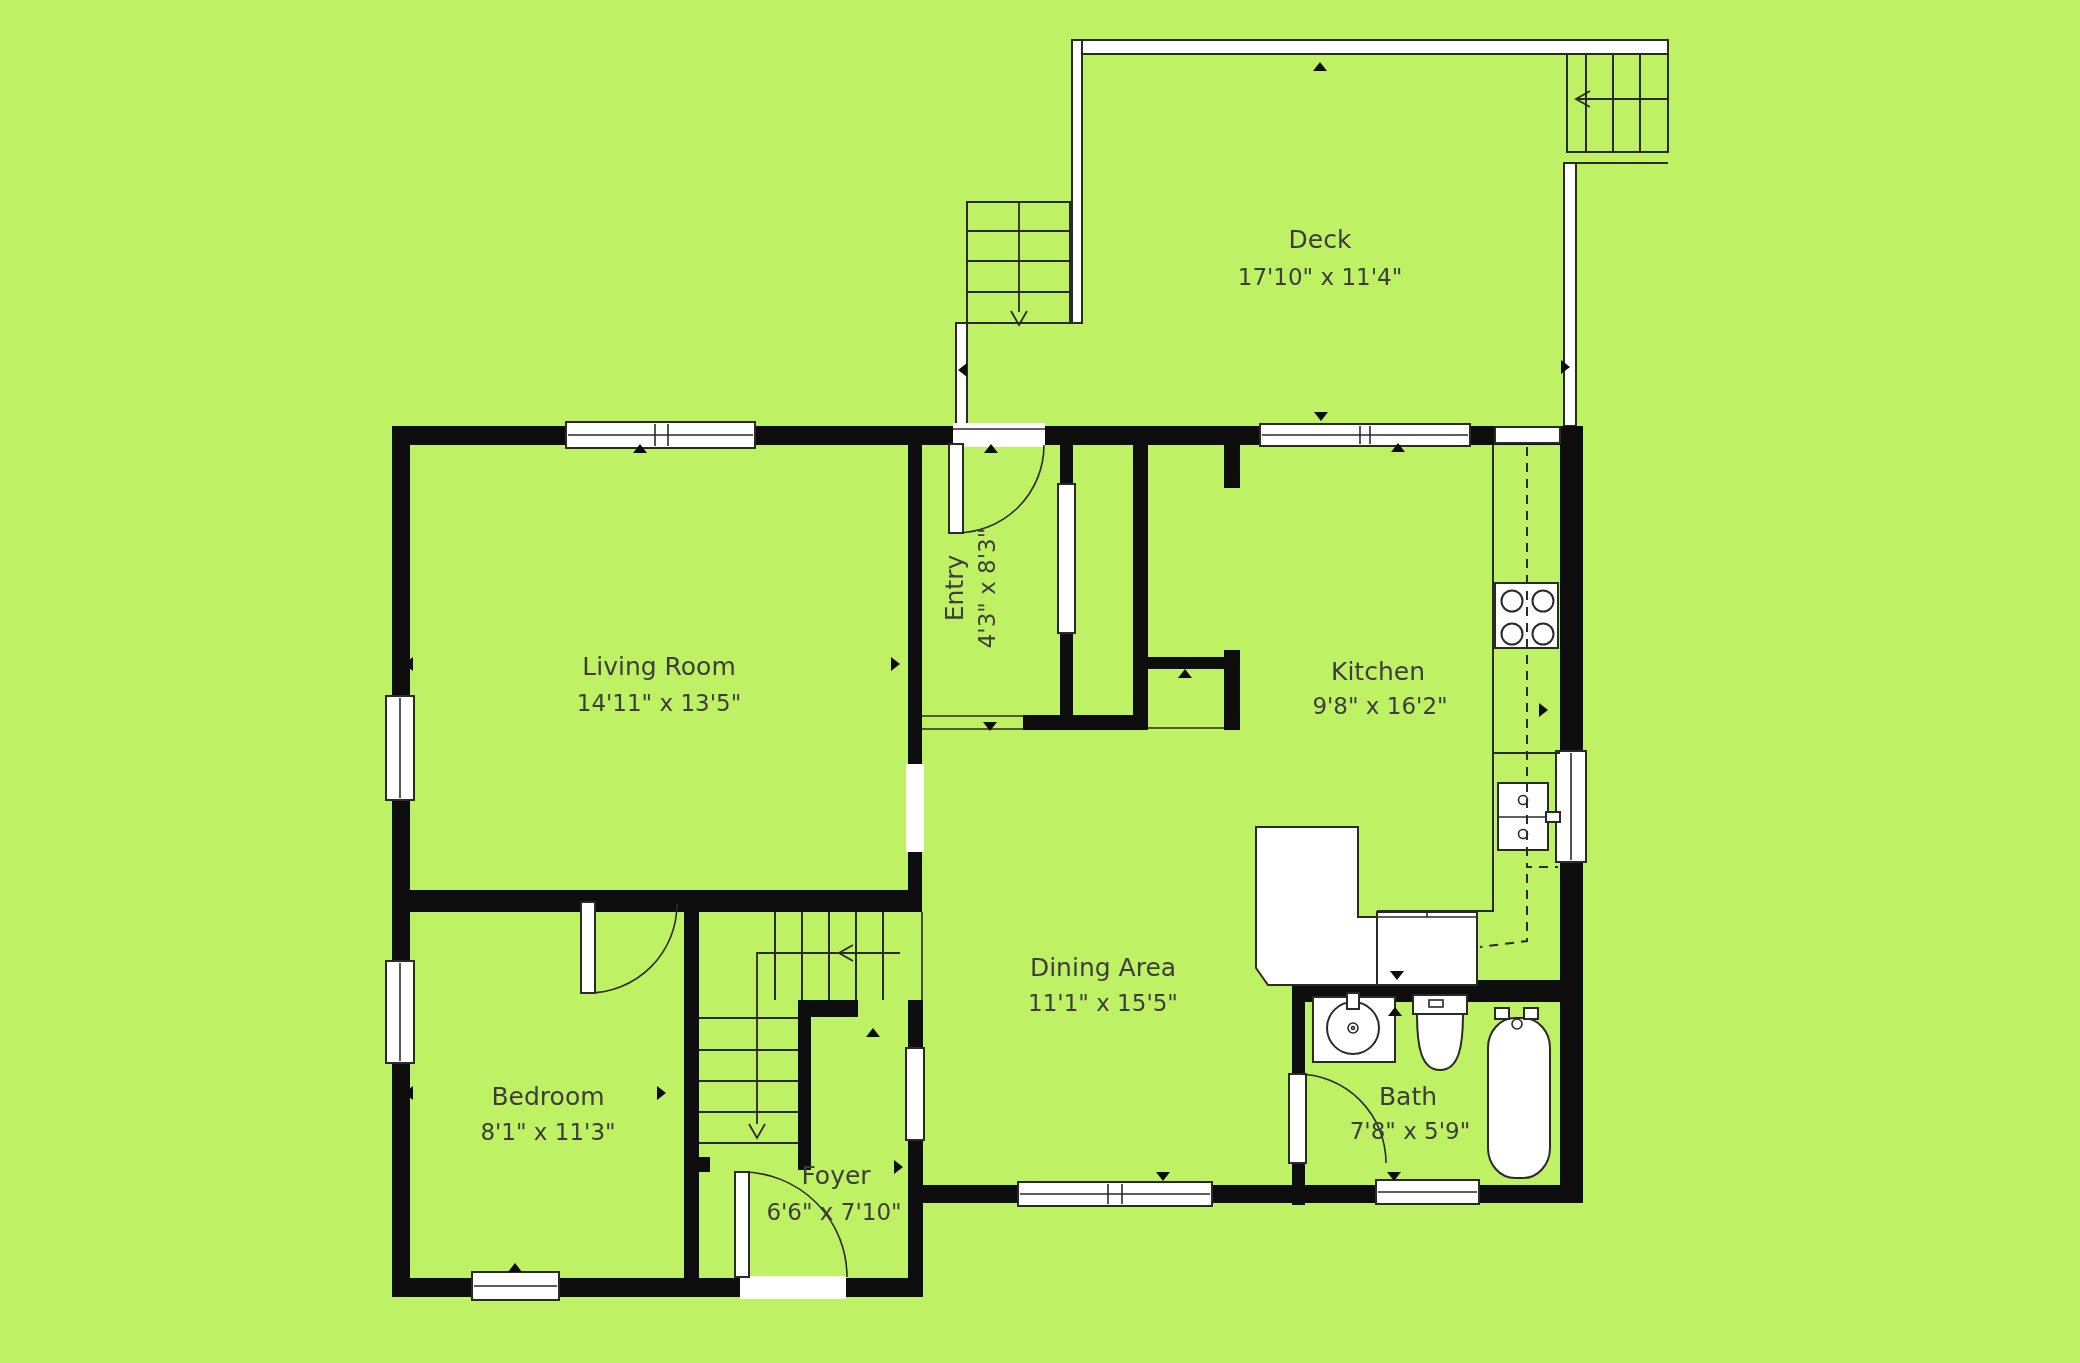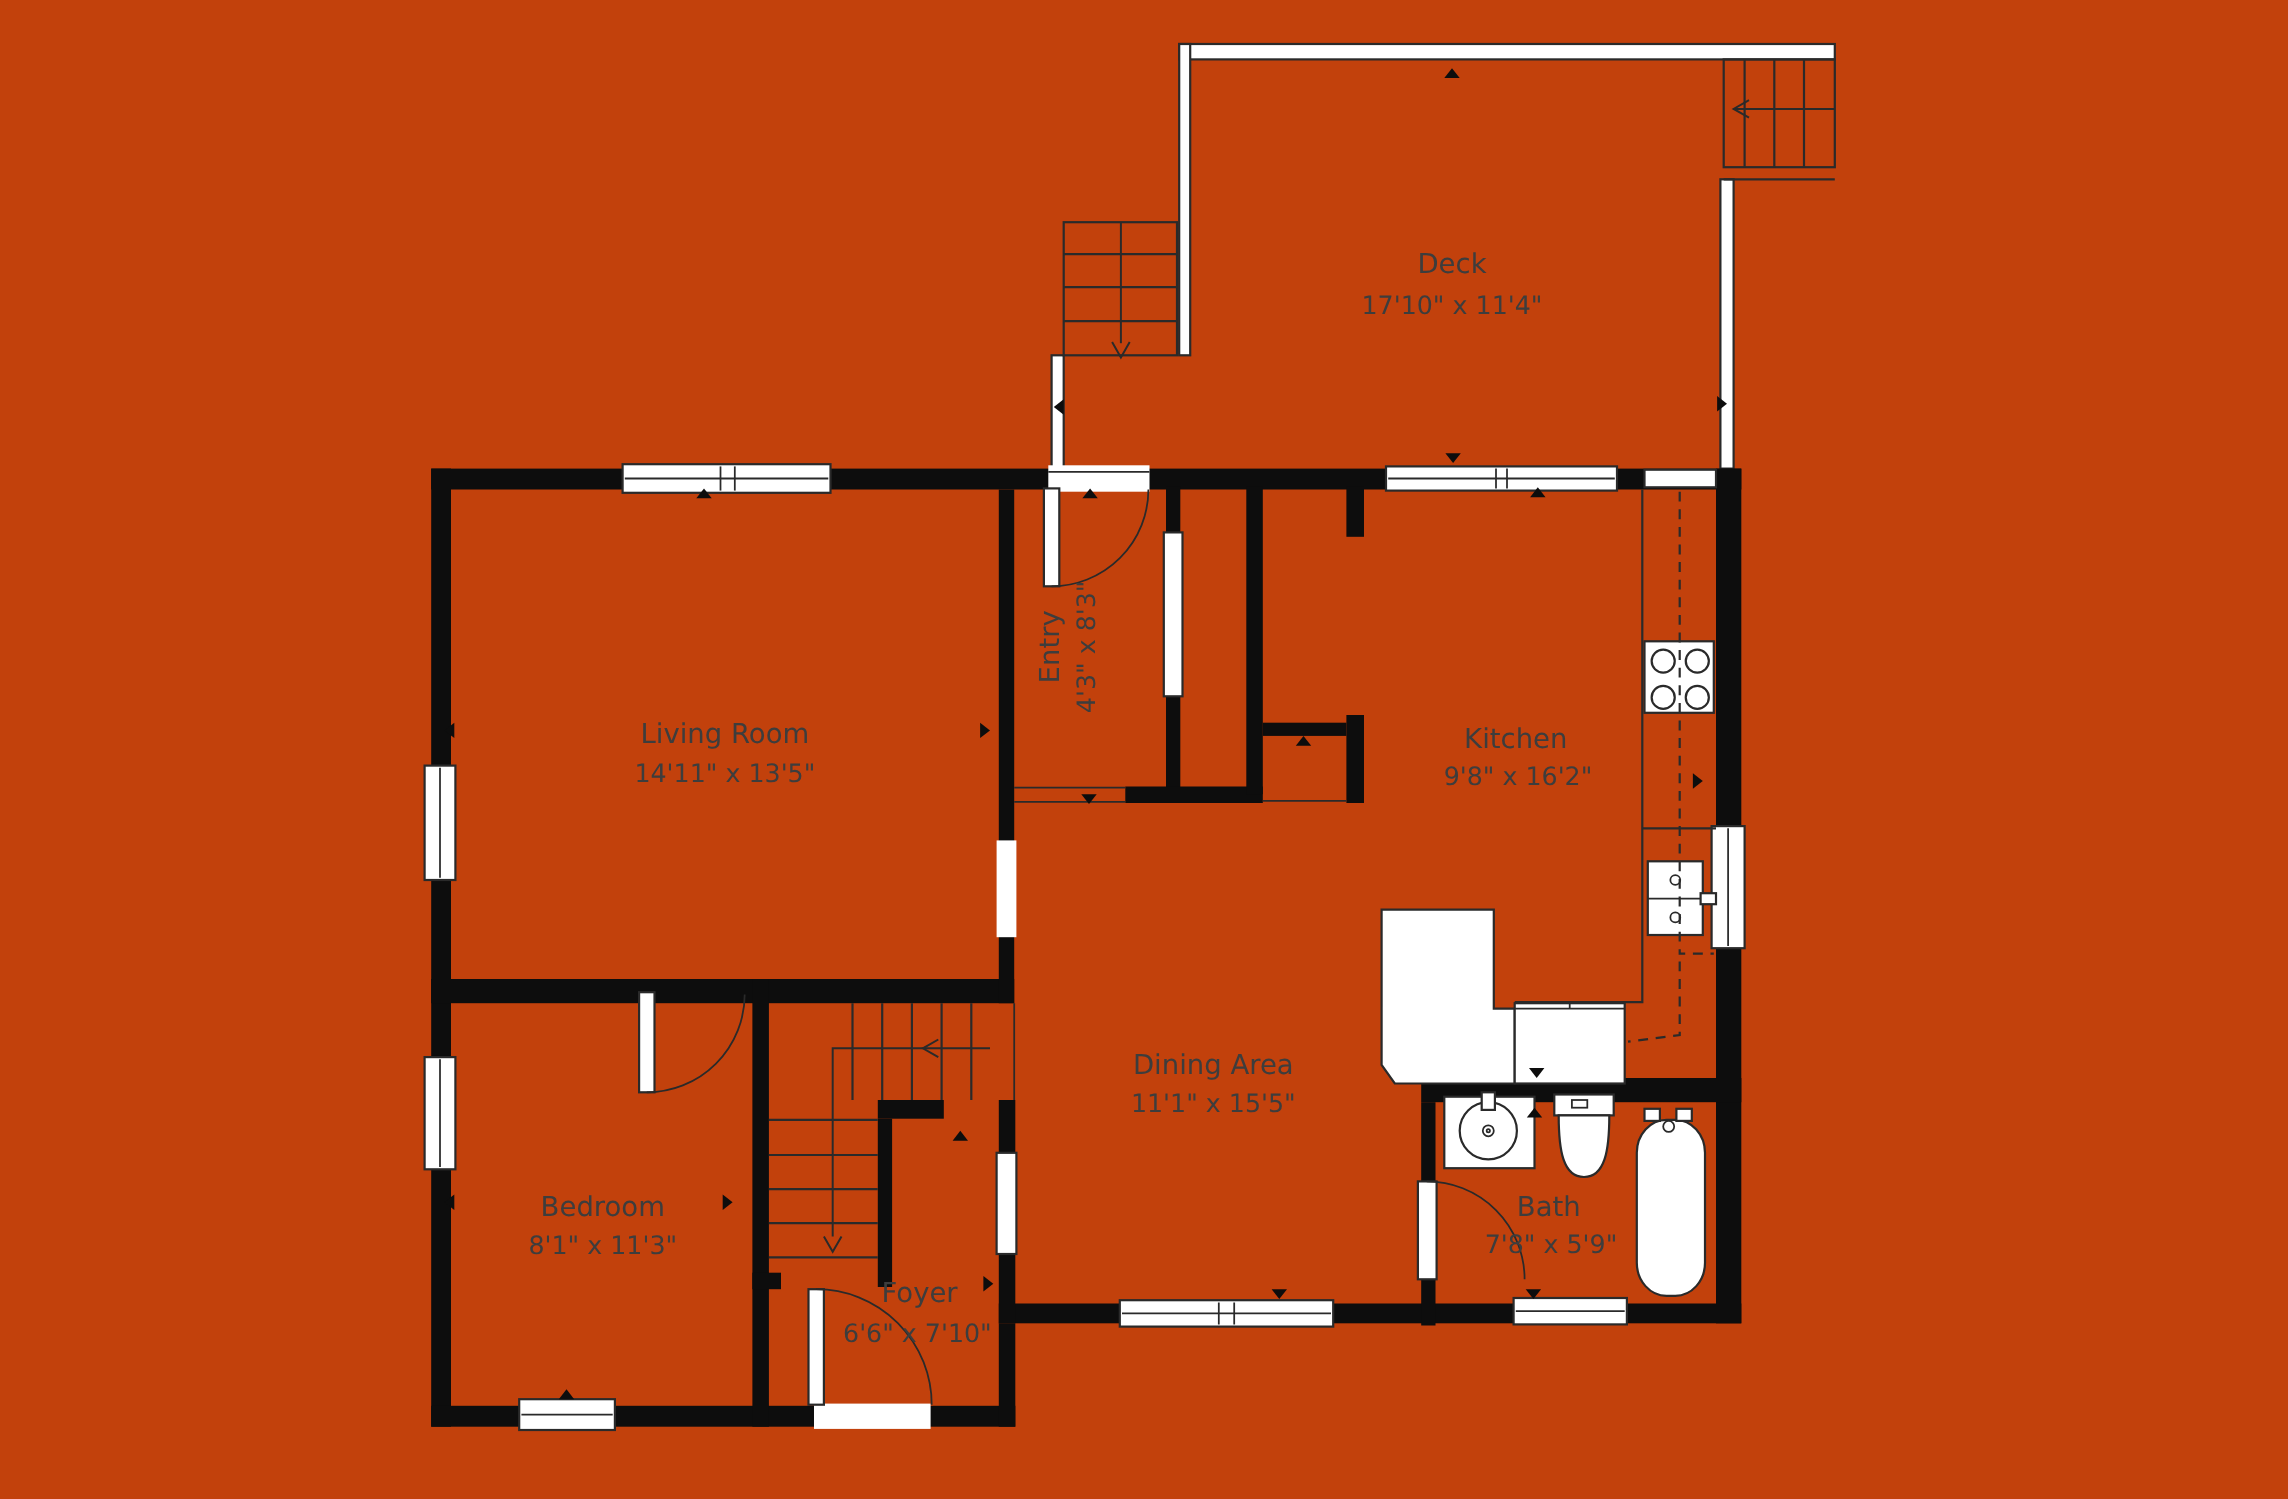--- a/index.html
+++ b/index.html
@@ -1,16 +1,16 @@
 <!DOCTYPE html>
 <html><head>
 <meta charset="utf-8">
 <style>
   html,body{margin:0;padding:0;background:#ffffff;}
-  .stage{position:relative;width:2080px;height:1363px;background:#c2410c;overflow:hidden;}
+  .stage{position:relative;width:2080px;height:1363px;background:#bef264;overflow:hidden;}
   svg{display:block;}
   text{font-family:"DejaVu Sans","Liberation Sans",sans-serif;fill:#3d3d3d;}
   .room-name{font-size:25px;}
   .room-dims{font-size:23px;}
   .wall{fill:#0d0d0d;stroke:none;}
   .thin{stroke:#2a2a2a;stroke-width:2;fill:none;}
   .thin15{stroke:#2a2a2a;stroke-width:1.6;fill:none;}
   .winbox{fill:#ffffff;stroke:#2a2a2a;stroke-width:2;}
   .gap{fill:#ffffff;stroke:none;}
   .fix{fill:#ffffff;stroke:#2a2a2a;stroke-width:2;}

